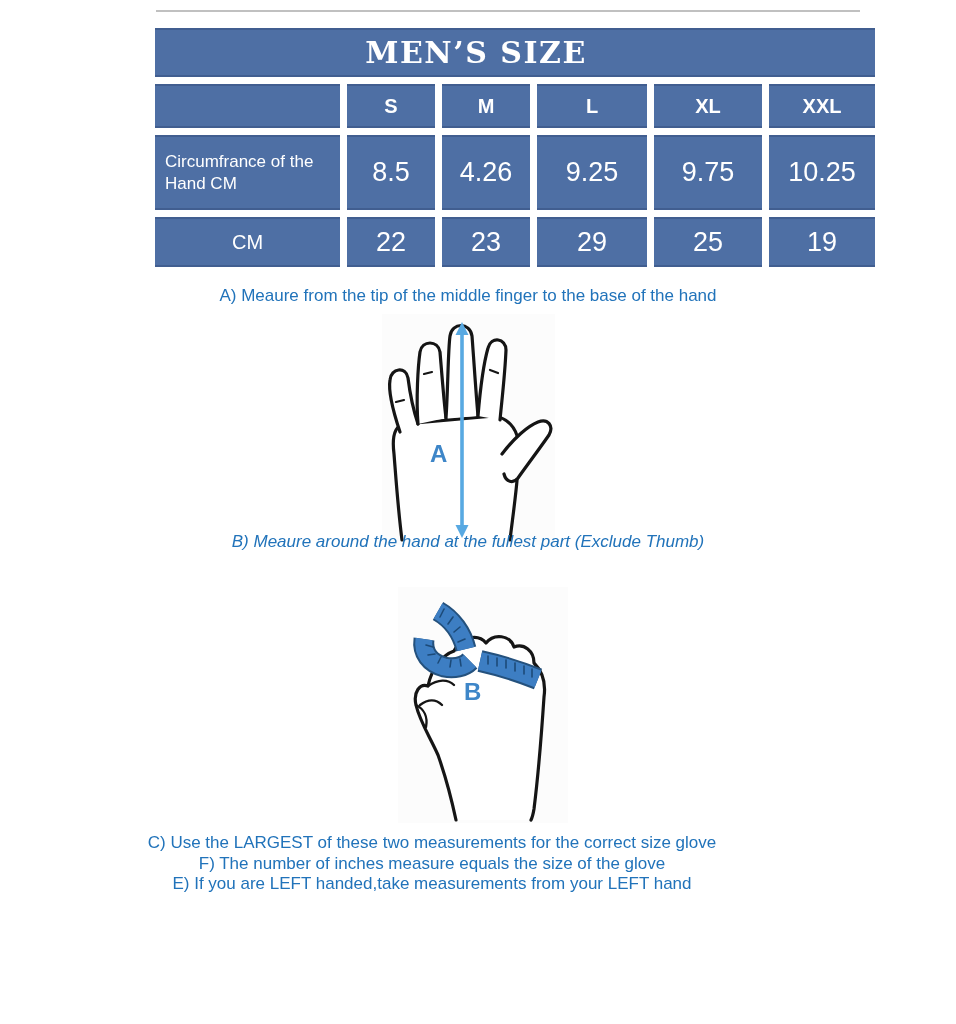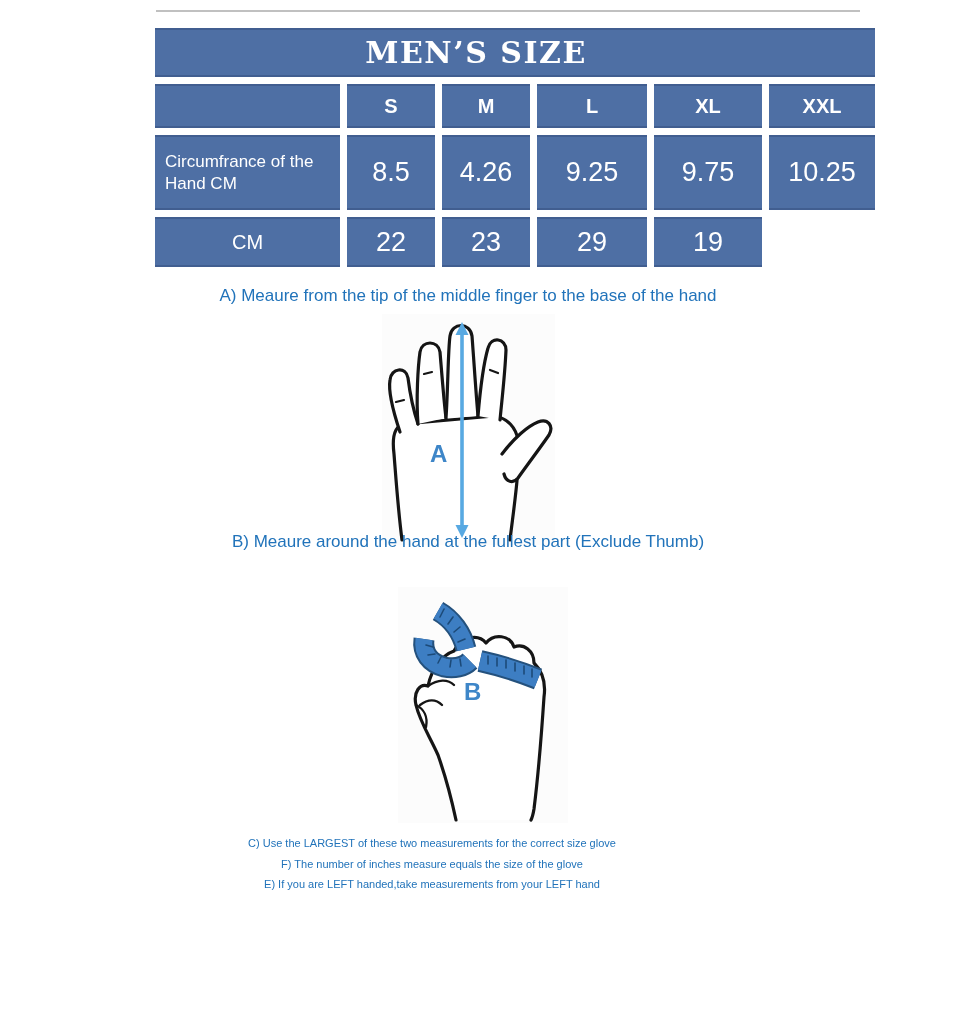--- a/index.html
+++ b/index.html
@@ -43,23 +43,23 @@
   }
   .cm-cell{font-size:20px;}
 
   
   .note{
     position:absolute;left:0;width:936px;text-align:center;
     color:#2173ba;font-size:17px;line-height:20.5px;
     white-space:pre;
   }
   .note-a{top:286px;}
-  .note-b{top:532px;}
+  .note-b{top:532px;font-style:italic;}
   .notes-block{position:absolute;top:833px;left:0;width:864px;text-align:center;
-    color:#2173ba;font-size:11px;line-height:20.5px;}
+    color:#2173ba;font-size:17px;line-height:20.5px;}
 
   
   .diagram{position:absolute;background:#fcfcfc;}
   .diagram-a{left:382px;top:314px;width:173px;height:231px;}
   .diagram-b{left:398px;top:587px;width:170px;height:236px;}
   .diagram svg{display:block;width:100%;height:100%;}
   .svg-letter{
     font-family:"Liberation Sans", sans-serif;
     font-weight:bold;font-size:24px;fill:#3e86c8;
   }
@@ -85,20 +85,21 @@
     <div class="cell num-cell">8.5</div>
     <div class="cell num-cell">4.26</div>
     <div class="cell num-cell">9.25</div>
     <div class="cell num-cell">9.75</div>
     <div class="cell num-cell">10.25</div>
 
     <div class="cell label-cell cm-cell" style="justify-content:center;">CM</div>
     <div class="cell num-cell">22</div>
     <div class="cell num-cell">23</div>
     <div class="cell num-cell">29</div>
+    <div class="cell num-cell">25</div>
     <div class="cell num-cell">19</div>
   </div>
 
   <div class="note note-a">A) Meaure from the tip of the middle finger to the base of the hand</div>
 
   <div class="diagram diagram-a">
     <svg viewBox="0 0 173 231">
       <g fill="#ffffff" stroke="#151515" stroke-width="3.2" stroke-linecap="round" stroke-linejoin="round">
 
         <path d="M 20,226 C 16,195 14,165 12,140 C 10,124 12,112 22,110 L 112,102 C 126,104 134,114 136,126 C 138,156 132,192 128,226"></path>

